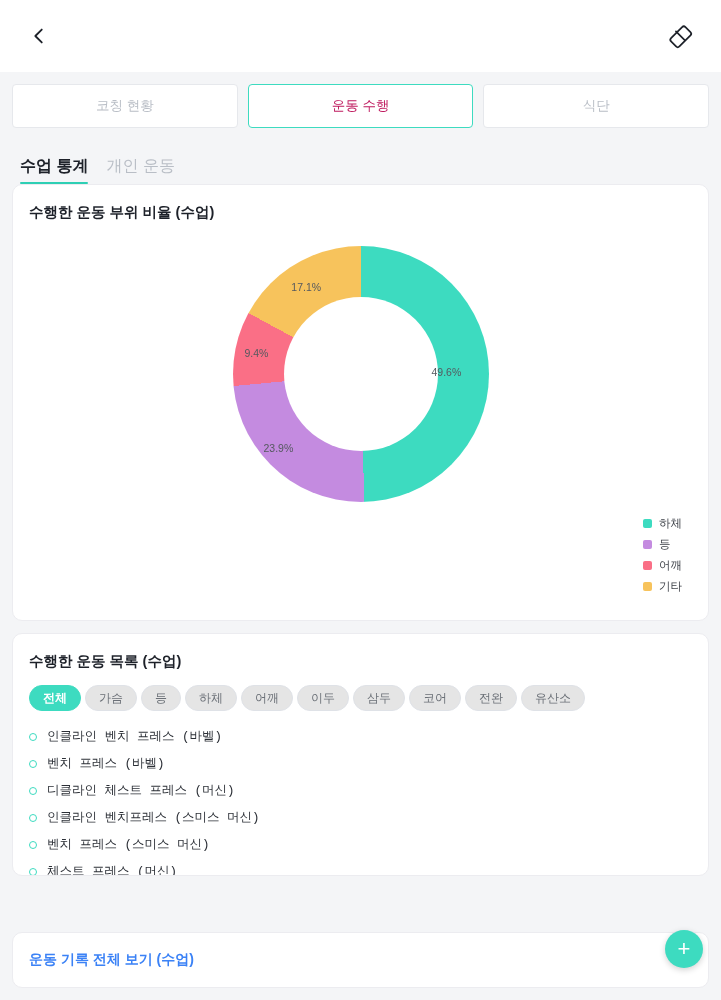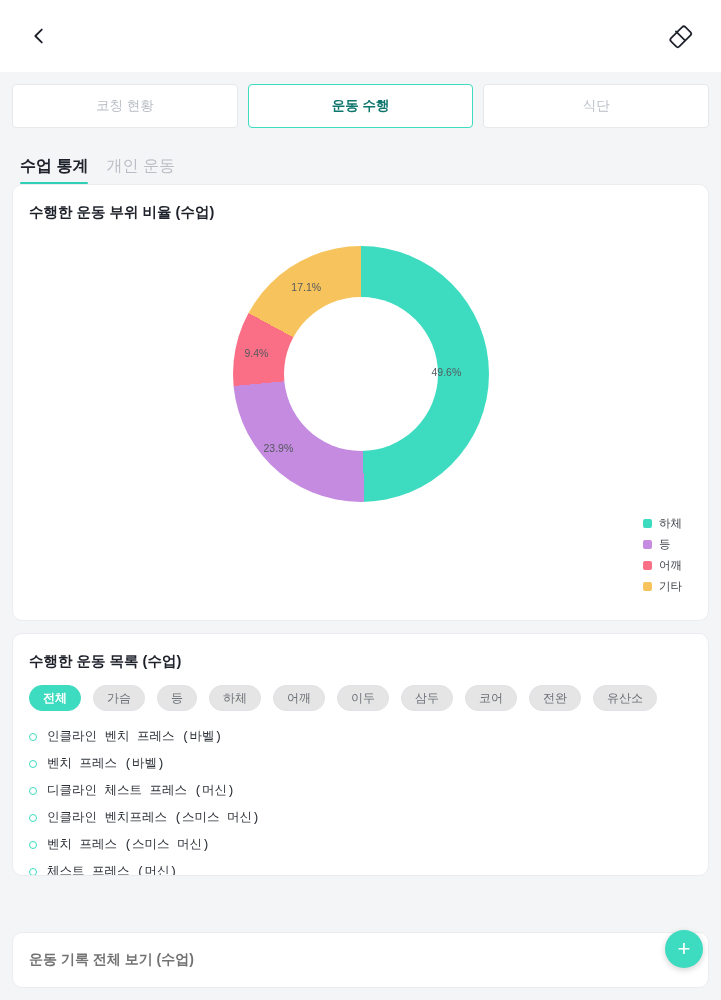--- a/index.html
+++ b/index.html
@@ -58,22 +58,22 @@
     font-size: 13.5px;
     display: flex;
     align-items: center;
     justify-content: center;
     cursor: pointer;
     user-select: none;
     text-align: right;
   }
   .seg-tab.active {
     border: 1.6px solid #3ddbc0;
-    color: #0f766e;
-    font-weight: bold;
+    color: #be185d;
+    font-weight: normal;
   }
 
   
   .sub-tabs {
     display: flex;
     align-items: flex-end;
     gap: 18px;
     padding: 8px 16px 0 20px;
     height: 46px;
     flex: 0 0 auto;
@@ -166,21 +166,21 @@
   .legend-swatch {
     width: 9px; height: 9px;
     border-radius: 2px;
     flex: 0 0 auto;
   }
 
   
   .chips {
     display: flex;
     flex-wrap: wrap;
-    gap: 12px;
+    gap: 4px;
     padding: 14px 16px 8px 16px;
   }
   .chip {
     height: 26px;
     padding: 0 13px;
     border-radius: 14px;
     border: 1px solid #dfe2e7;
     background: #e5e5e5;
     color: #6b7077;
     font-size: 12px;
@@ -232,21 +232,21 @@
     border-radius: 10px;
     height: 56px;
     display: flex;
     align-items: center;
     padding: 0 16px;
     flex: 0 0 auto;
   }
   .bottom-label {
     font-size: 14px;
     font-weight: bold;
-    color: #737373;
+    color: #3b82f6;
   }
 
   .fab {
     position: absolute;
     right: 18px;
     bottom: 32px;
     width: 38px; height: 38px;
     border-radius: 50%;
     background: #3ddbc0;
     color: #ffffff;

